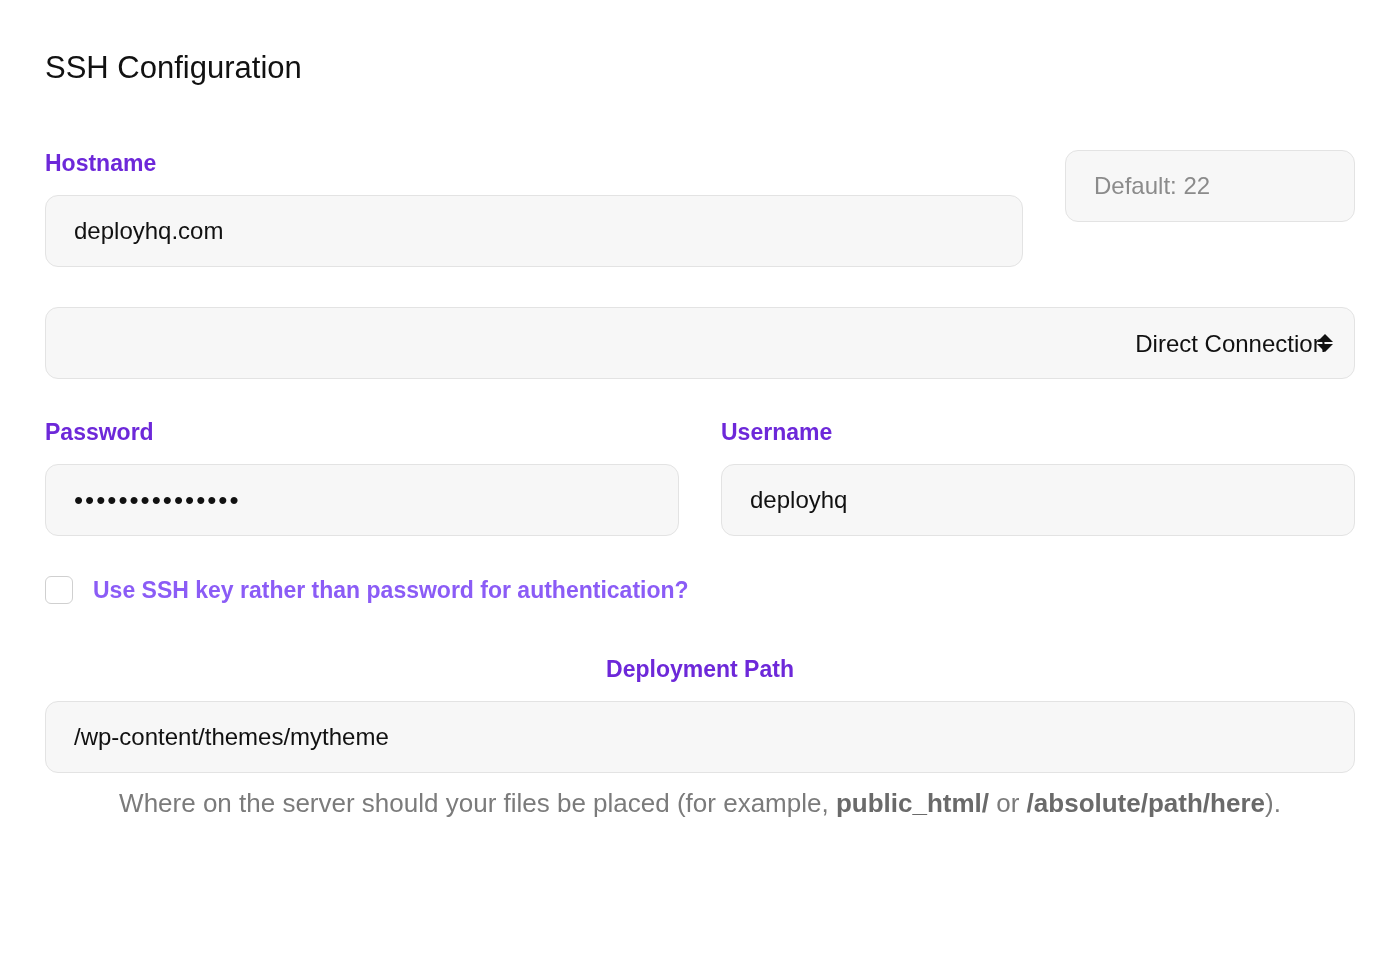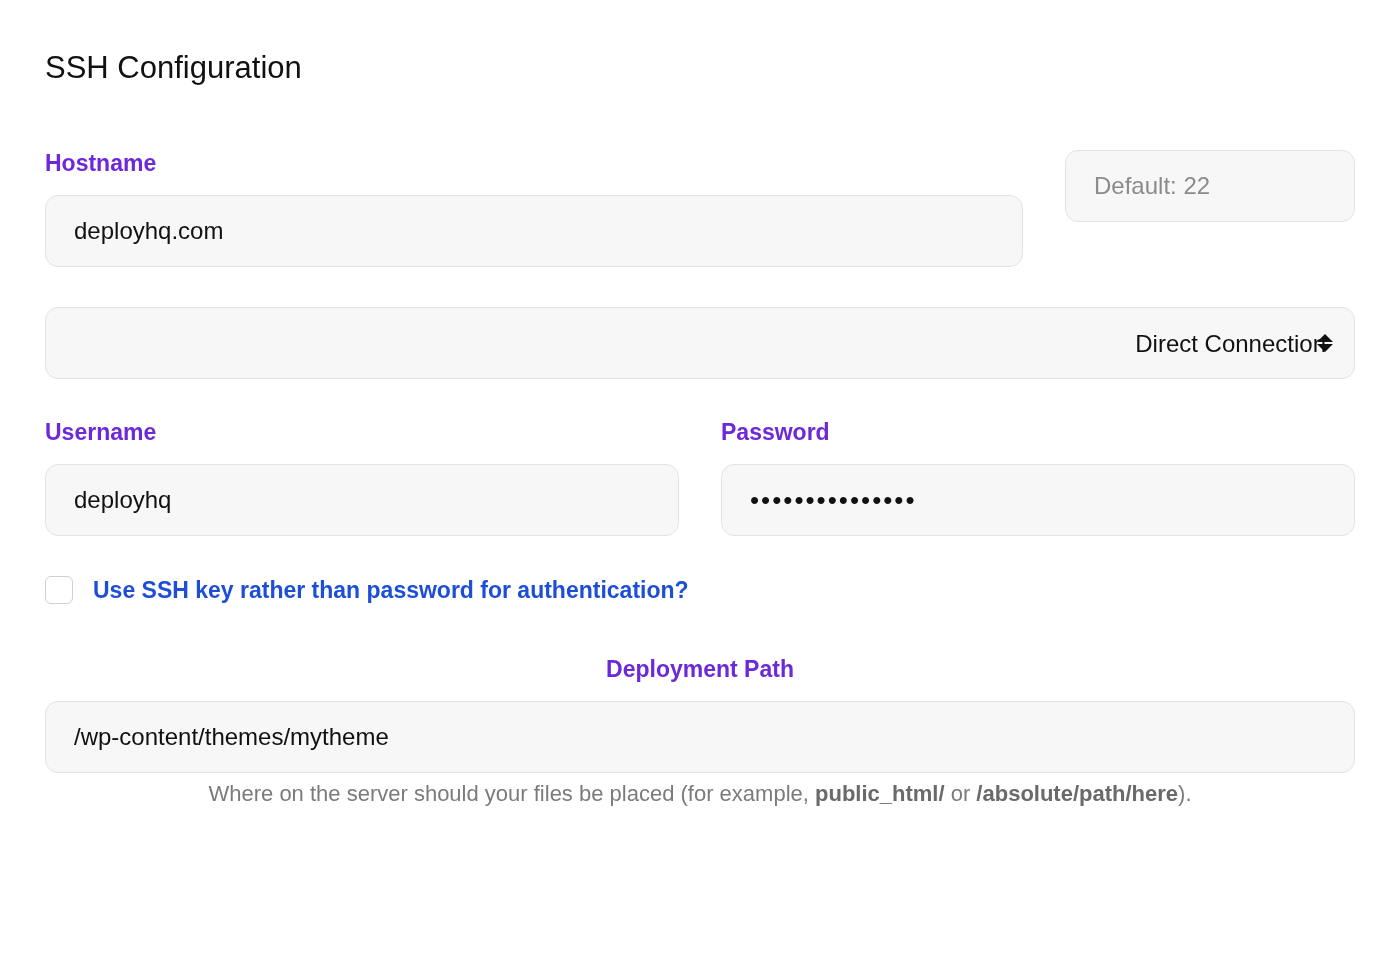--- a/index.html
+++ b/index.html
@@ -89,26 +89,26 @@
       width: 28px;
       height: 28px;
       border: 1.5px solid #d0d0d0;
       border-radius: 6px;
       background: #fff;
       cursor: pointer;
     }
     .checkbox-label {
       font-size: 23px;
       font-weight: 700;
-      color: #1d4ed8;
+      color: #8b5cf6;
     }
     .help-text {
-      font-size: 22px;
+      font-size: 26px;
       color: #7b7b7b;
-      margin-top: 6px;
+      margin-top: 12px;
       line-height: 1.4;
     }
     .help-text strong {
       font-weight: 700;
       color: #6a6a6a;
     }
     input[type="password"].input {
       letter-spacing: 2px;
       font-size: 26px;
     }
@@ -136,27 +136,27 @@
       </select>
       <span class="select-caret">
         <span class="caret-up"></span>
         <span class="caret-down"></span>
       </span>
     </div>
   </div>
 </div>
 
 <div class="row">
+  <div class="field password">
+    <label class="label">Password</label>
+    <input class="input" type="password" value="•••••••••••••••" style="">
+  </div>
   <div class="field username">
     <label class="label">Username</label>
     <input class="input" type="text" value="deployhq" style="">
-  </div>
-  <div class="field password">
-    <label class="label">Password</label>
-    <input class="input" type="password" value="•••••••••••••••" style="">
   </div>
 </div>
 
 <div class="checkbox-row">
   <div class="checkbox"></div>
   <span class="checkbox-label">Use SSH key rather than password for authentication?</span>
 </div>
 
 <div class="field deploy">
   <label class="label">Deployment Path</label>

